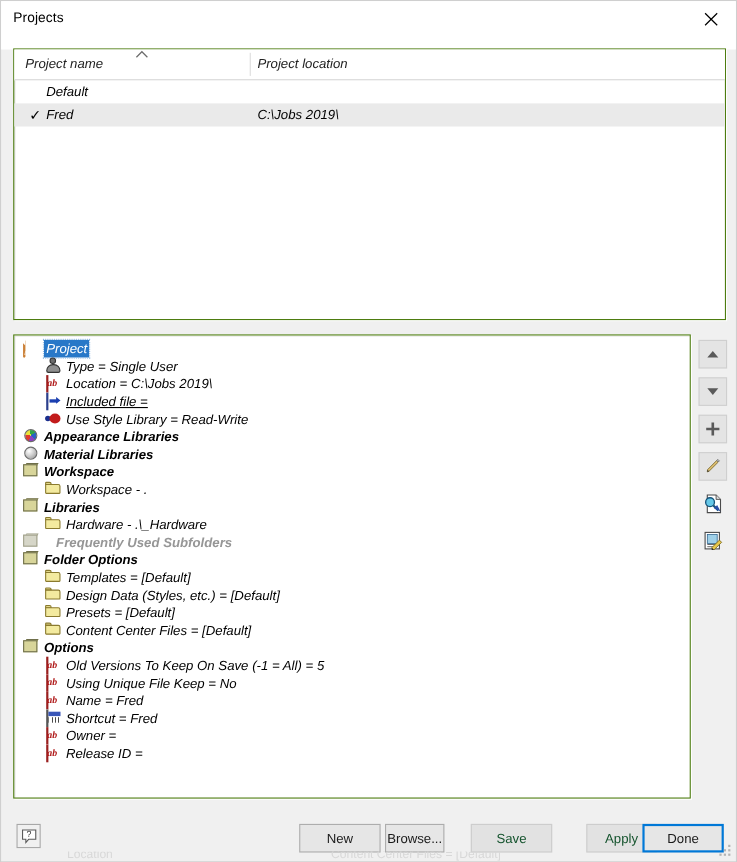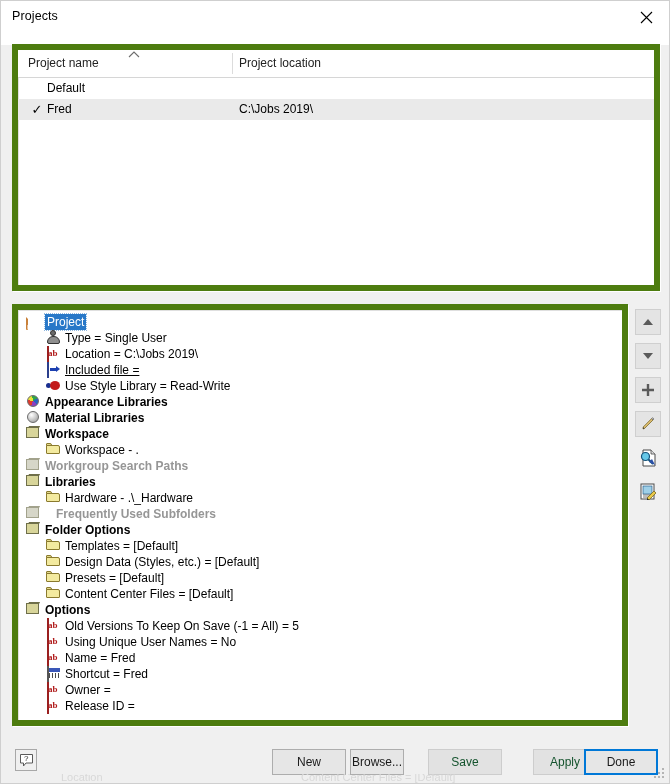--- a/index.html
+++ b/index.html
@@ -12,22 +12,22 @@
   }
   .dialog{position:absolute;inset:0;background:#f0f0f0;border:1px solid #cfcfcf;box-sizing:border-box;}
 
   
   .titlebar{position:absolute;left:0;top:0;width:100%;height:44px;background:#ffffff;box-sizing:border-box;}
   .title-text{position:absolute;left:11px;top:8px;font-size:12.5px;color:#000;letter-spacing:.1px;}
   .close-btn{position:absolute;right:0;top:0;width:46px;height:32px;display:flex;align-items:center;justify-content:center;cursor:default;}
   .close-btn svg{display:block;}
 
   
-  .sunken{background:#fff;border:6px solid #4d7c0f;box-sizing:border-box;
-          box-shadow:inset 1px 1px 0 #dfdfdf, 1px 1px 0 #ffffff;}
+  .sunken{background:#fff;border:1px solid #4d7c0f;box-sizing:border-box;
+          box-shadow:inset 1px 1px 0 #dfdfdf, 1px 1px 0 #ffffff;font-style:italic;}
 
   
   .listpanel{position:absolute;left:11px;top:43px;width:648px;height:247px;}
   .list-header{position:relative;height:27px;border-bottom:1px solid #d6d6d6;background:#fff;}
   .hdr-cell{position:absolute;top:6px;font-size:12px;color:#222;white-space:nowrap;}
   .hdr-name{left:10px;}
   .hdr-loc{left:221px;}
   .hdr-divider{position:absolute;left:214px;top:3px;width:1px;height:21px;background:#dcdcdc;}
   .sort-chevron{position:absolute;left:108px;top:0px;width:16px;height:9px;overflow:hidden;}
   .sort-chevron svg{display:block;}
@@ -152,32 +152,31 @@
     <div class="tree" id="tree">
         <div class="node"><span style="left:8px" class="nicon ico-ipj"></span><span class="nlabel" style="left:27px;background:#2878c8;color:#fff;padding:0 2px;outline:1px dotted #8fb8e0;">Project</span></div>
         <div class="node"><span style="left:28px" class="nicon ico-user"></span><span class="nlabel" style="left:47px;">Type = Single User</span></div>
         <div class="node"><span style="left:28px" class="nicon ico-ab"></span><span class="nlabel" style="left:47px;">Location = C:\Jobs 2019\</span></div>
         <div class="node"><span style="left:28px" class="nicon ico-incl"></span><span class="nlabel link" style="left:47px;">Included file =</span></div>
         <div class="node"><span style="left:28px" class="nicon ico-style"></span><span class="nlabel" style="left:47px;">Use Style Library = Read-Write</span></div>
         <div class="node"><span class="exp plus" style="left:-9px"></span><span style="left:8px" class="nicon ico-sphere"><i></i></span><span class="nlabel bold" style="left:27px;">Appearance Libraries</span></div>
         <div class="node"><span class="exp plus" style="left:-9px"></span><span style="left:8px" class="nicon ico-sphere gray"><i></i></span><span class="nlabel bold" style="left:27px;">Material Libraries</span></div>
         <div class="node"><span class="exp minus" style="left:-9px"></span><span style="left:8px" class="nicon ico-box"><i></i></span><span class="nlabel bold" style="left:27px;">Workspace</span></div>
         <div class="node"><span style="left:28px" class="nicon ico-folder"></span><span class="nlabel" style="left:47px;">Workspace - .</span></div>
-        <div class="node"><span style="left:8px" class="nicon ico-box dimico"><i></i></span><span class="nlabel dim" style="left:27px;">Workgroup Search Paths</span></div>
         <div class="node"><span class="exp minus" style="left:-9px"></span><span style="left:8px" class="nicon ico-box"><i></i></span><span class="nlabel bold" style="left:27px;">Libraries</span></div>
         <div class="node"><span style="left:28px" class="nicon ico-folder"></span><span class="nlabel" style="left:47px;">Hardware - .\_Hardware</span></div>
         <div class="node"><span style="left:8px" class="nicon ico-box dimico"><i></i></span><span class="nlabel dim" style="left:38px;">Frequently Used Subfolders</span></div>
         <div class="node"><span class="exp minus" style="left:-9px"></span><span style="left:8px" class="nicon ico-box"><i></i></span><span class="nlabel bold" style="left:27px;">Folder Options</span></div>
         <div class="node"><span style="left:28px" class="nicon ico-folder"></span><span class="nlabel" style="left:47px;">Templates = [Default]</span></div>
         <div class="node"><span style="left:28px" class="nicon ico-folder"></span><span class="nlabel" style="left:47px;">Design Data (Styles, etc.) = [Default]</span></div>
         <div class="node"><span style="left:28px" class="nicon ico-folder"></span><span class="nlabel" style="left:47px;">Presets = [Default]</span></div>
         <div class="node"><span style="left:28px" class="nicon ico-folder"></span><span class="nlabel" style="left:47px;">Content Center Files = [Default]</span></div>
         <div class="node"><span class="exp minus" style="left:-9px"></span><span style="left:8px" class="nicon ico-box"><i></i></span><span class="nlabel bold" style="left:27px;">Options</span></div>
         <div class="node"><span style="left:28px" class="nicon ico-ab"></span><span class="nlabel" style="left:47px;">Old Versions To Keep On Save (-1 = All) = 5</span></div>
-        <div class="node"><span style="left:28px" class="nicon ico-ab"></span><span class="nlabel" style="left:47px;">Using Unique User Names = No</span></div>
+        <div class="node"><span style="left:28px" class="nicon ico-ab"></span><span class="nlabel" style="left:47px;">Using Unique File Keep = No</span></div>
         <div class="node"><span style="left:28px" class="nicon ico-ab"></span><span class="nlabel" style="left:47px;">Name = Fred</span></div>
         <div class="node"><span style="left:28px" class="nicon ico-shortcut"></span><span class="nlabel" style="left:47px;">Shortcut = Fred</span></div>
         <div class="node"><span style="left:28px" class="nicon ico-ab"></span><span class="nlabel" style="left:47px;">Owner =</span></div>
         <div class="node"><span style="left:28px" class="nicon ico-ab"></span><span class="nlabel" style="left:47px;">Release ID =</span></div>
       </div>
   </div>
 
   <div class="sidebar">
     <div class="tb">
       <svg width="14" height="10" viewBox="0 0 14 10">

